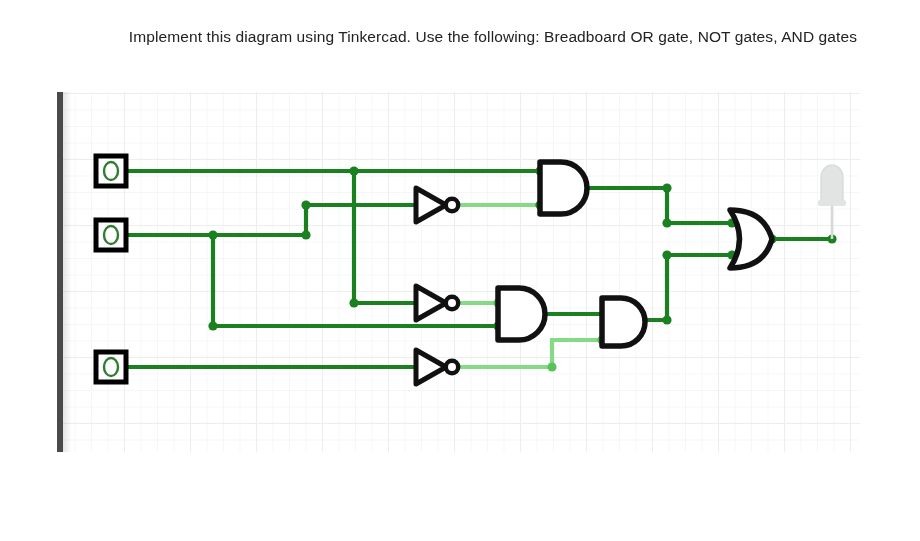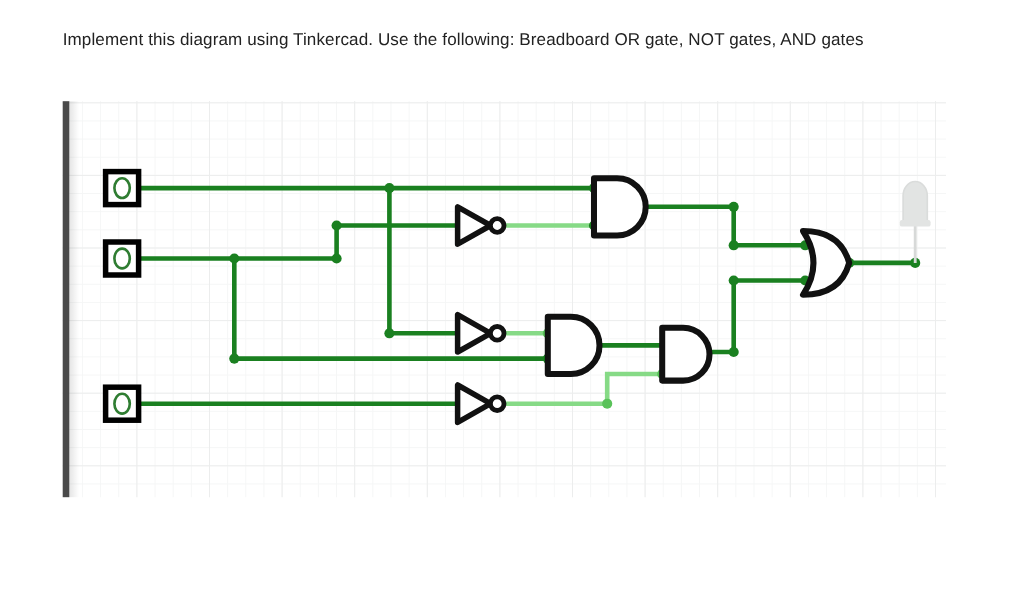--- a/index.html
+++ b/index.html
@@ -16,20 +16,21 @@
   }
   #prompt-text {
     position: absolute;
     left: 57px;
     top: 24px;
     width: 800px;
     font-size: 15.5px;
     line-height: 25px;
     color: #222222;
     letter-spacing: 0.1px;
+    text-align: right;
   }
   #canvas-wrap {
     position: absolute;
     left: 57px;
     top: 92px;
     width: 803px;
     height: 360px;
   }
   #grid-layer {
     position: absolute;

